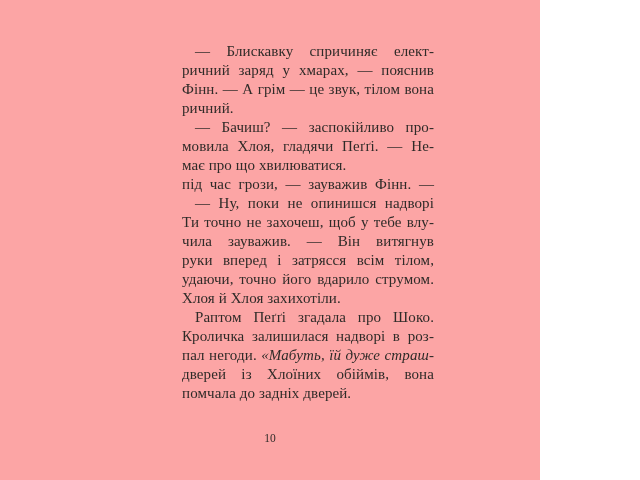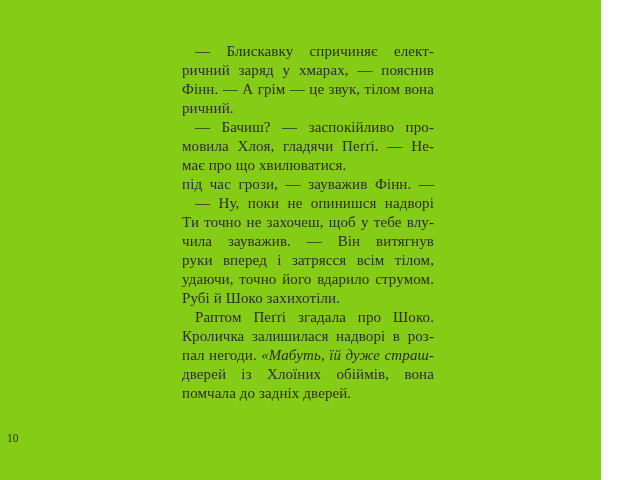--- a/index.html
+++ b/index.html
@@ -4,22 +4,22 @@
 <style>
   * { margin: 0; padding: 0; box-sizing: border-box; }
   html, body {
     width: 640px; height: 480px;
     background: #ffffff;
     overflow: hidden;
     font-family: "Liberation Serif", serif;
   }
   .page {
     position: relative;
-    width: 601px; height: 480px;
-    background: #84cc16;
+    width: 540px; height: 480px;
+    background: #fca5a5;
   }
   .text-column {
     position: absolute;
     left: 182px;
     top: 42px;
     width: 252px;
     font-size: 15px;
     line-height: 19px;
     color: #2f2b28;
     letter-spacing: 0.1px;
@@ -31,23 +31,23 @@
   .line.last {
     text-align: left;
     text-align-last: left;
   }
   .line.first {
     text-indent: 13px;
   }
   .it { font-style: italic; }
   .folio {
     position: absolute;
-    left: 7px; right: 0;
+    left: 0; right: 0;
     top: 431px;
-    text-align: left;
+    text-align: center;
     font-size: 11.5px;
     line-height: 14px;
     color: #2f2b28;
   }
 </style>
 </head>
 <body style="background: rgb(255, 255, 255);">
 
 <div class="page">
   <div class="text-column" style="color: rgb(47, 43, 40);">
@@ -62,21 +62,21 @@
         <div class="line"><span>мовила Хлоя, гладячи Пеґґі. — Не-</span></div>
         <div class="line last"><span>має про що хвилюватися.</span></div>
       </div>
       <div class="para">
         <div class="line"><span>під час грози, — зауважив Фінн. —</span></div>
         <div class="line first"><span>— Ну, поки не опинишся надворі</span></div>
         <div class="line"><span>Ти точно не захочеш, щоб у тебе влу-</span></div>
         <div class="line"><span>чила зауважив. — Він витягнув</span></div>
         <div class="line"><span>руки вперед і затрясся всім тілом,</span></div>
         <div class="line"><span>удаючи, точно його вдарило струмом.</span></div>
-        <div class="line last"><span>Рубі й Шоко захихотіли.</span></div>
+        <div class="line last"><span>Хлоя й Хлоя захихотіли.</span></div>
       </div>
       <div class="para">
         <div class="line first"><span>Раптом Пеґґі згадала про Шоко.</span></div>
         <div class="line"><span>Кроличка залишилася надворі в роз-</span></div>
         <div class="line"><span>пал негоди. </span><span class="it">«Мабуть, їй дуже страш-</span></div>
         <div class="line"><span>дверей із Хлоїних обіймів, вона</span></div>
         <div class="line last"><span>помчала до задніх дверей.</span></div>
       </div>
     </div>
   <div class="folio" style="color: rgb(47, 43, 40);">10</div>

